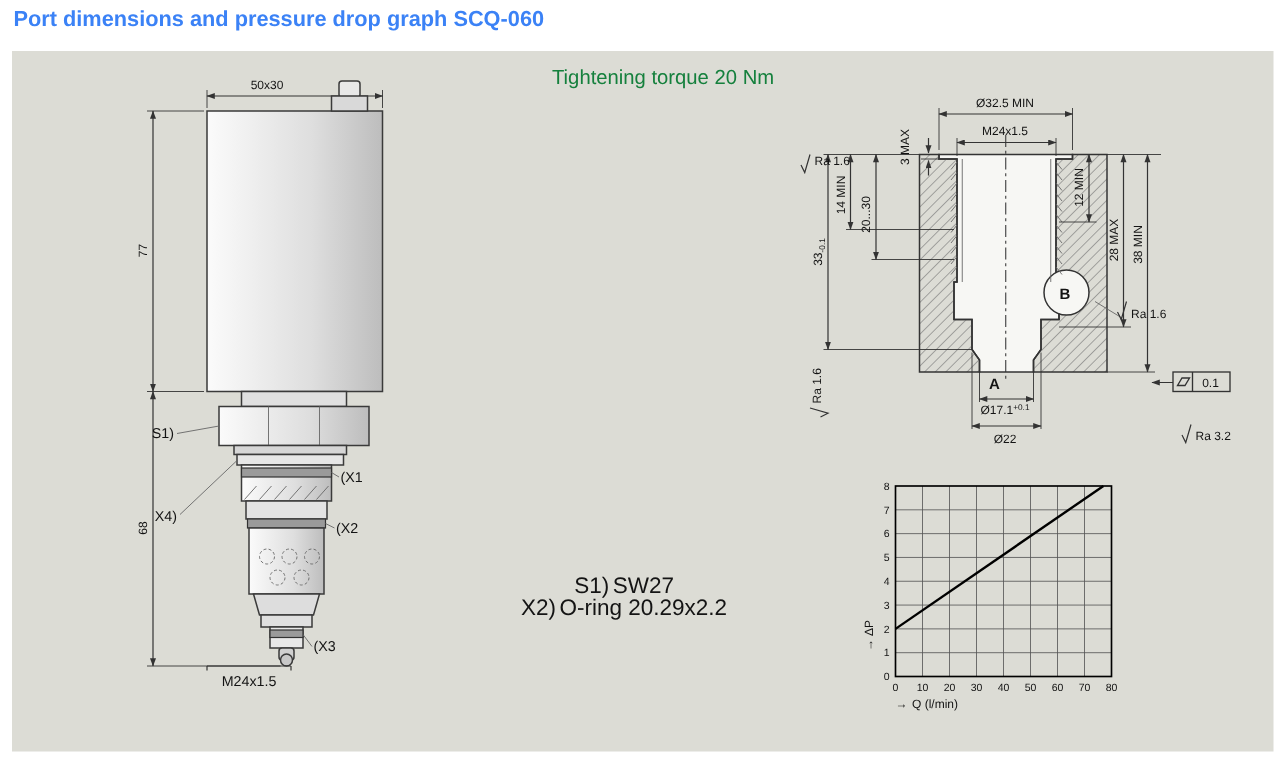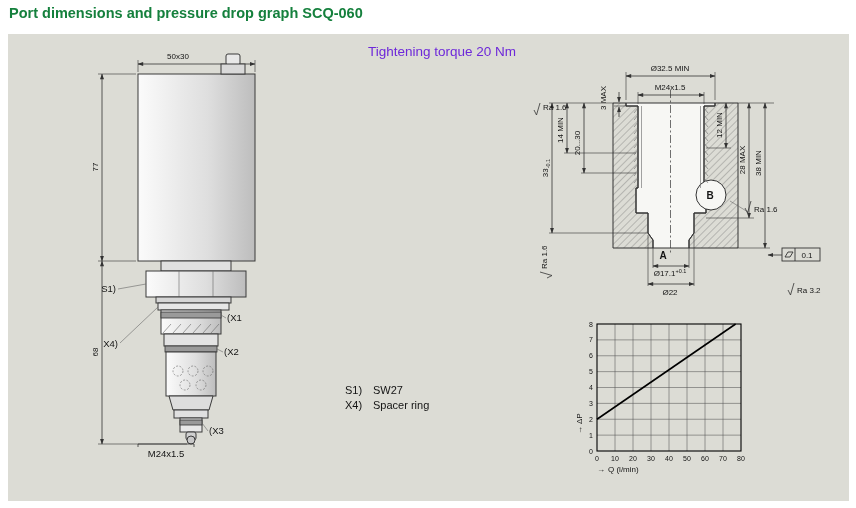--- a/index.html
+++ b/index.html
@@ -1,30 +1,30 @@
 <!DOCTYPE html>
 <html><head>
 <meta charset="utf-8">
 <style>
   html,body{margin:0;padding:0;}
   body{
     width:856px;height:508px;position:relative;background:#ffffff;
     font-family:"Liberation Sans",sans-serif;overflow:hidden;
   }
   .page-title{
-    position:absolute;left:9px;top:5px;font-size:14.5px;font-weight:bold;color:#15803d;
+    position:absolute;left:9px;top:5px;font-size:14.5px;font-weight:bold;color:#3b82f6;
   }
   .panel{
     position:absolute;left:8px;top:34px;width:841px;height:467px;background:#dcdcd5;
   }
   .torque-note{
-    position:absolute;left:360px;top:10px;font-size:13.5px;color:#6d28d9;
+    position:absolute;left:360px;top:10px;font-size:13.5px;color:#15803d;
   }
   .legend{
-    position:absolute;left:337px;top:349px;font-size:11px;color:#141414;line-height:15px;
+    position:absolute;left:337px;top:349px;font-size:15px;color:#141414;line-height:15px;text-align:center;
   }
   .legend-key{display:inline-block;width:28px;}
   .drawing{position:absolute;}
   svg text{font-family:"Liberation Sans",sans-serif;fill:#141414;}
   .dim{stroke:#333;stroke-width:0.8;fill:none;}
   .ext{stroke:#333;stroke-width:0.6;fill:none;}
   .thin{stroke:#666;stroke-width:0.6;fill:none;}
   .part{stroke:#3a3a3a;stroke-width:1;}
   .oring{fill:#9a9a9a;stroke:#333;stroke-width:0.8;}
   .dim-text{font-size:8px;}
@@ -274,21 +274,21 @@
       <line class="dim" x1="256" y1="207" x2="242" y2="207" marker-end="url(#pME)"></line>
       <rect x="256" y="200" width="38" height="13" fill="none" stroke="#333" stroke-width="0.9"></rect>
       <line x1="269" y1="200" x2="269" y2="213" stroke="#333" stroke-width="0.9"></line>
       <path d="M259,209 L262,204 L267,204 L264,209 Z" fill="none" stroke="#333" stroke-width="0.9"></path>
       <text class="dim-text" x="281" y="210" text-anchor="middle">0.1</text>
     </g>
   </svg>
 
   <div class="legend">
     <div class="legend-row"><span class="legend-key">S1)</span><span>SW27</span></div>
-    <div class="legend-row"><span class="legend-key">X4)</span><span>Spacer ring</span></div>
+    <div class="legend-row"><span class="legend-key">X2)</span><span>O-ring 20.29x2.2</span></div>
   </div>
 
   <svg class="drawing" style="left:550px;top:278px" width="235" height="175" viewBox="0 0 235 175">
     <g id="chart-grid">
         <line x1="57" x2="57" y1="12" y2="139"></line>
         <line x1="75" x2="75" y1="12" y2="139"></line>
         <line x1="93" x2="93" y1="12" y2="139"></line>
         <line x1="111" x2="111" y1="12" y2="139"></line>
         <line x1="129" x2="129" y1="12" y2="139"></line>
         <line x1="147" x2="147" y1="12" y2="139"></line>

